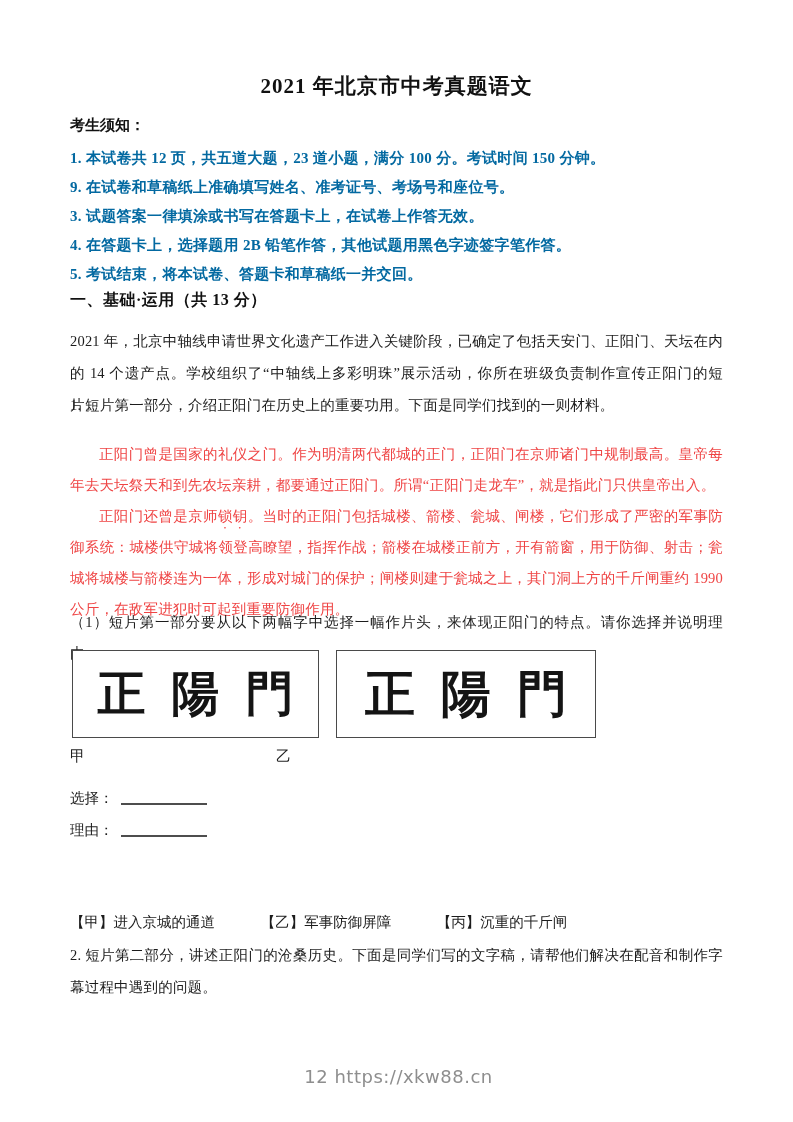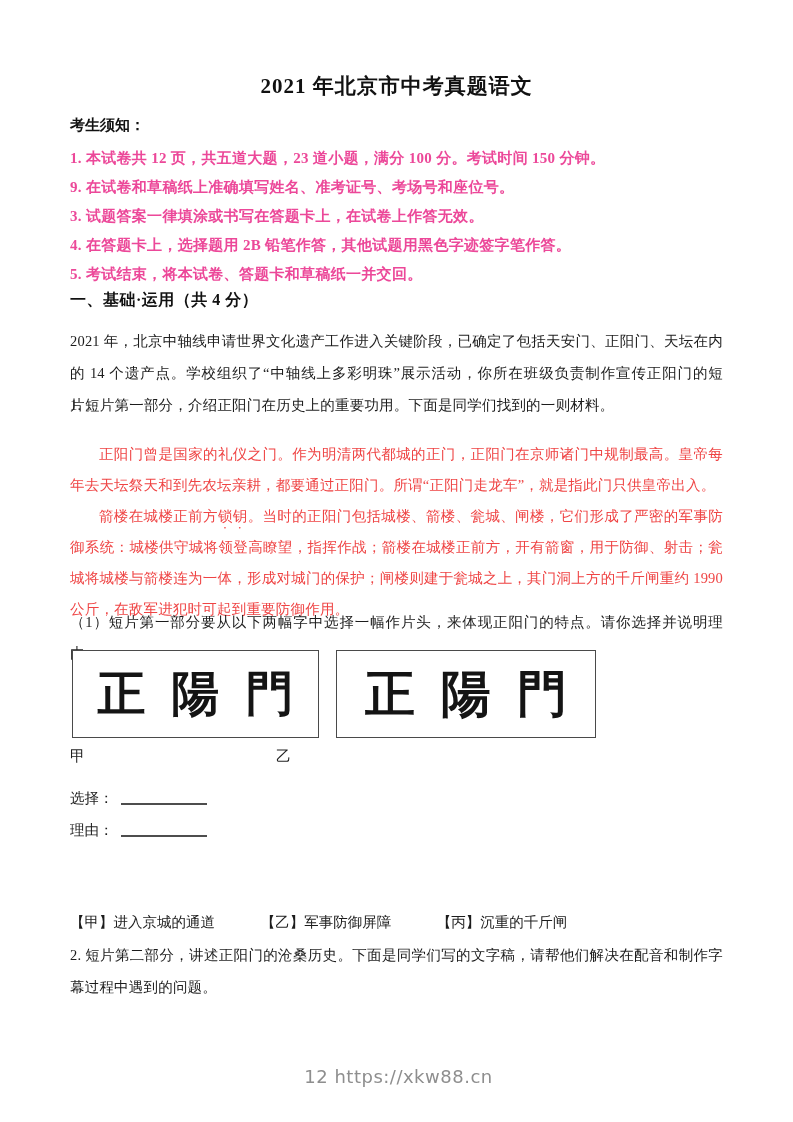--- a/index.html
+++ b/index.html
@@ -10,21 +10,21 @@
     overflow:hidden;
     font-family:"Liberation Serif","DejaVu Serif",serif;
     color:#1c1c1c;
   }
   .abs{position:absolute;left:70px;width:653px;}
   .title{
     top:72px;text-align:center;
     font-size:21px;font-weight:bold;letter-spacing:1px;color:#111;
   }
   .notice-h{top:116px;font-size:15px;font-weight:bold;color:#111;}
-  .notice{top:144px;font-size:15px;font-weight:bold;color:#ec4899;}
+  .notice{top:144px;font-size:15px;font-weight:bold;color:#0369a1;}
   .notice .n-item{line-height:29px;letter-spacing:0.3px;}
   .sec-h{top:290px;font-size:16px;font-weight:bold;color:#111;letter-spacing:0.5px;}
   .body-text{font-size:14.5px;line-height:32px;text-align:justify;letter-spacing:0.2px;}
   .intro{top:325px;}
   .q1stem{top:389px;}
   .material{
     top:439px;font-size:14.5px;line-height:31px;text-align:justify;
     color:#ef4444;letter-spacing:0.2px;
   }
   .material p{margin:0;text-indent:2em;}
@@ -86,29 +86,29 @@
   <div class="abs notice-h">考生须知：</div>
 
   <div class="abs notice">
     <div class="n-item">1. 本试卷共 12 页，共五道大题，23 道小题，满分 100 分。考试时间 150 分钟。</div>
     <div class="n-item">9. 在试卷和草稿纸上准确填写姓名、准考证号、考场号和座位号。</div>
     <div class="n-item">3. 试题答案一律填涂或书写在答题卡上，在试卷上作答无效。</div>
     <div class="n-item">4. 在答题卡上，选择题用 2B 铅笔作答，其他试题用黑色字迹签字笔作答。</div>
     <div class="n-item">5. 考试结束，将本试卷、答题卡和草稿纸一并交回。</div>
   </div>
 
-  <div class="abs sec-h">一、基础·运用（共 4 分）</div>
+  <div class="abs sec-h">一、基础·运用（共 13 分）</div>
 
   <div class="abs body-text intro">2021 年，北京中轴线申请世界文化遗产工作进入关键阶段，已确定了包括天安门、正阳门、天坛在内的 14 个遗产点。学校组织了“中轴线上多彩明珠”展示活动，你所在班级负责制作宣传正阳门的短片。</div>
 
   <div class="abs body-text q1stem">1. 短片第一部分，介绍正阳门在历史上的重要功用。下面是同学们找到的一则材料。</div>
 
   <div class="abs material">
     <p>正阳门曾是国家的礼仪之门。作为明清两代都城的正门，正阳门在京师诸门中规制最高。皇帝每年去天坛祭天和到先农坛亲耕，都要通过正阳门。所谓“正阳门走龙车”，就是指此门只供皇帝出入。</p>
-    <p><span>箭楼在城楼正前方</span><span class="emph">锁钥</span><span>。当时的正阳门包括城楼、箭楼、瓮城、闸楼，它们形成了严密的军事防御系统：城楼供守城将领登高瞭望，指挥作战；箭楼在城楼正前方，开有箭窗，用于防御、射击；瓮城将城楼与箭楼连为一体，形成对城门的保护；闸楼则建于瓮城之上，其门洞上方的千斤闸重约 1990 公斤，在敌军进犯时可起到重要防御作用。</span></p>
+    <p><span>正阳门还曾是京师</span><span class="emph">锁钥</span><span>。当时的正阳门包括城楼、箭楼、瓮城、闸楼，它们形成了严密的军事防御系统：城楼供守城将领登高瞭望，指挥作战；箭楼在城楼正前方，开有箭窗，用于防御、射击；瓮城将城楼与箭楼连为一体，形成对城门的保护；闸楼则建于瓮城之上，其门洞上方的千斤闸重约 1990 公斤，在敌军进犯时可起到重要防御作用。</span></p>
   </div>
 
   <div class="abs body-text sub1stem">（1）短片第一部分要从以下两幅字中选择一幅作片头，来体现正阳门的特点。请你选择并说明理由。</div>
 
   <div class="callig-box box-a">
     <span class="callig-text">正陽門</span>
   </div>
   <div class="callig-box box-b">
     <span class="callig-text">正陽門</span>
   </div>

